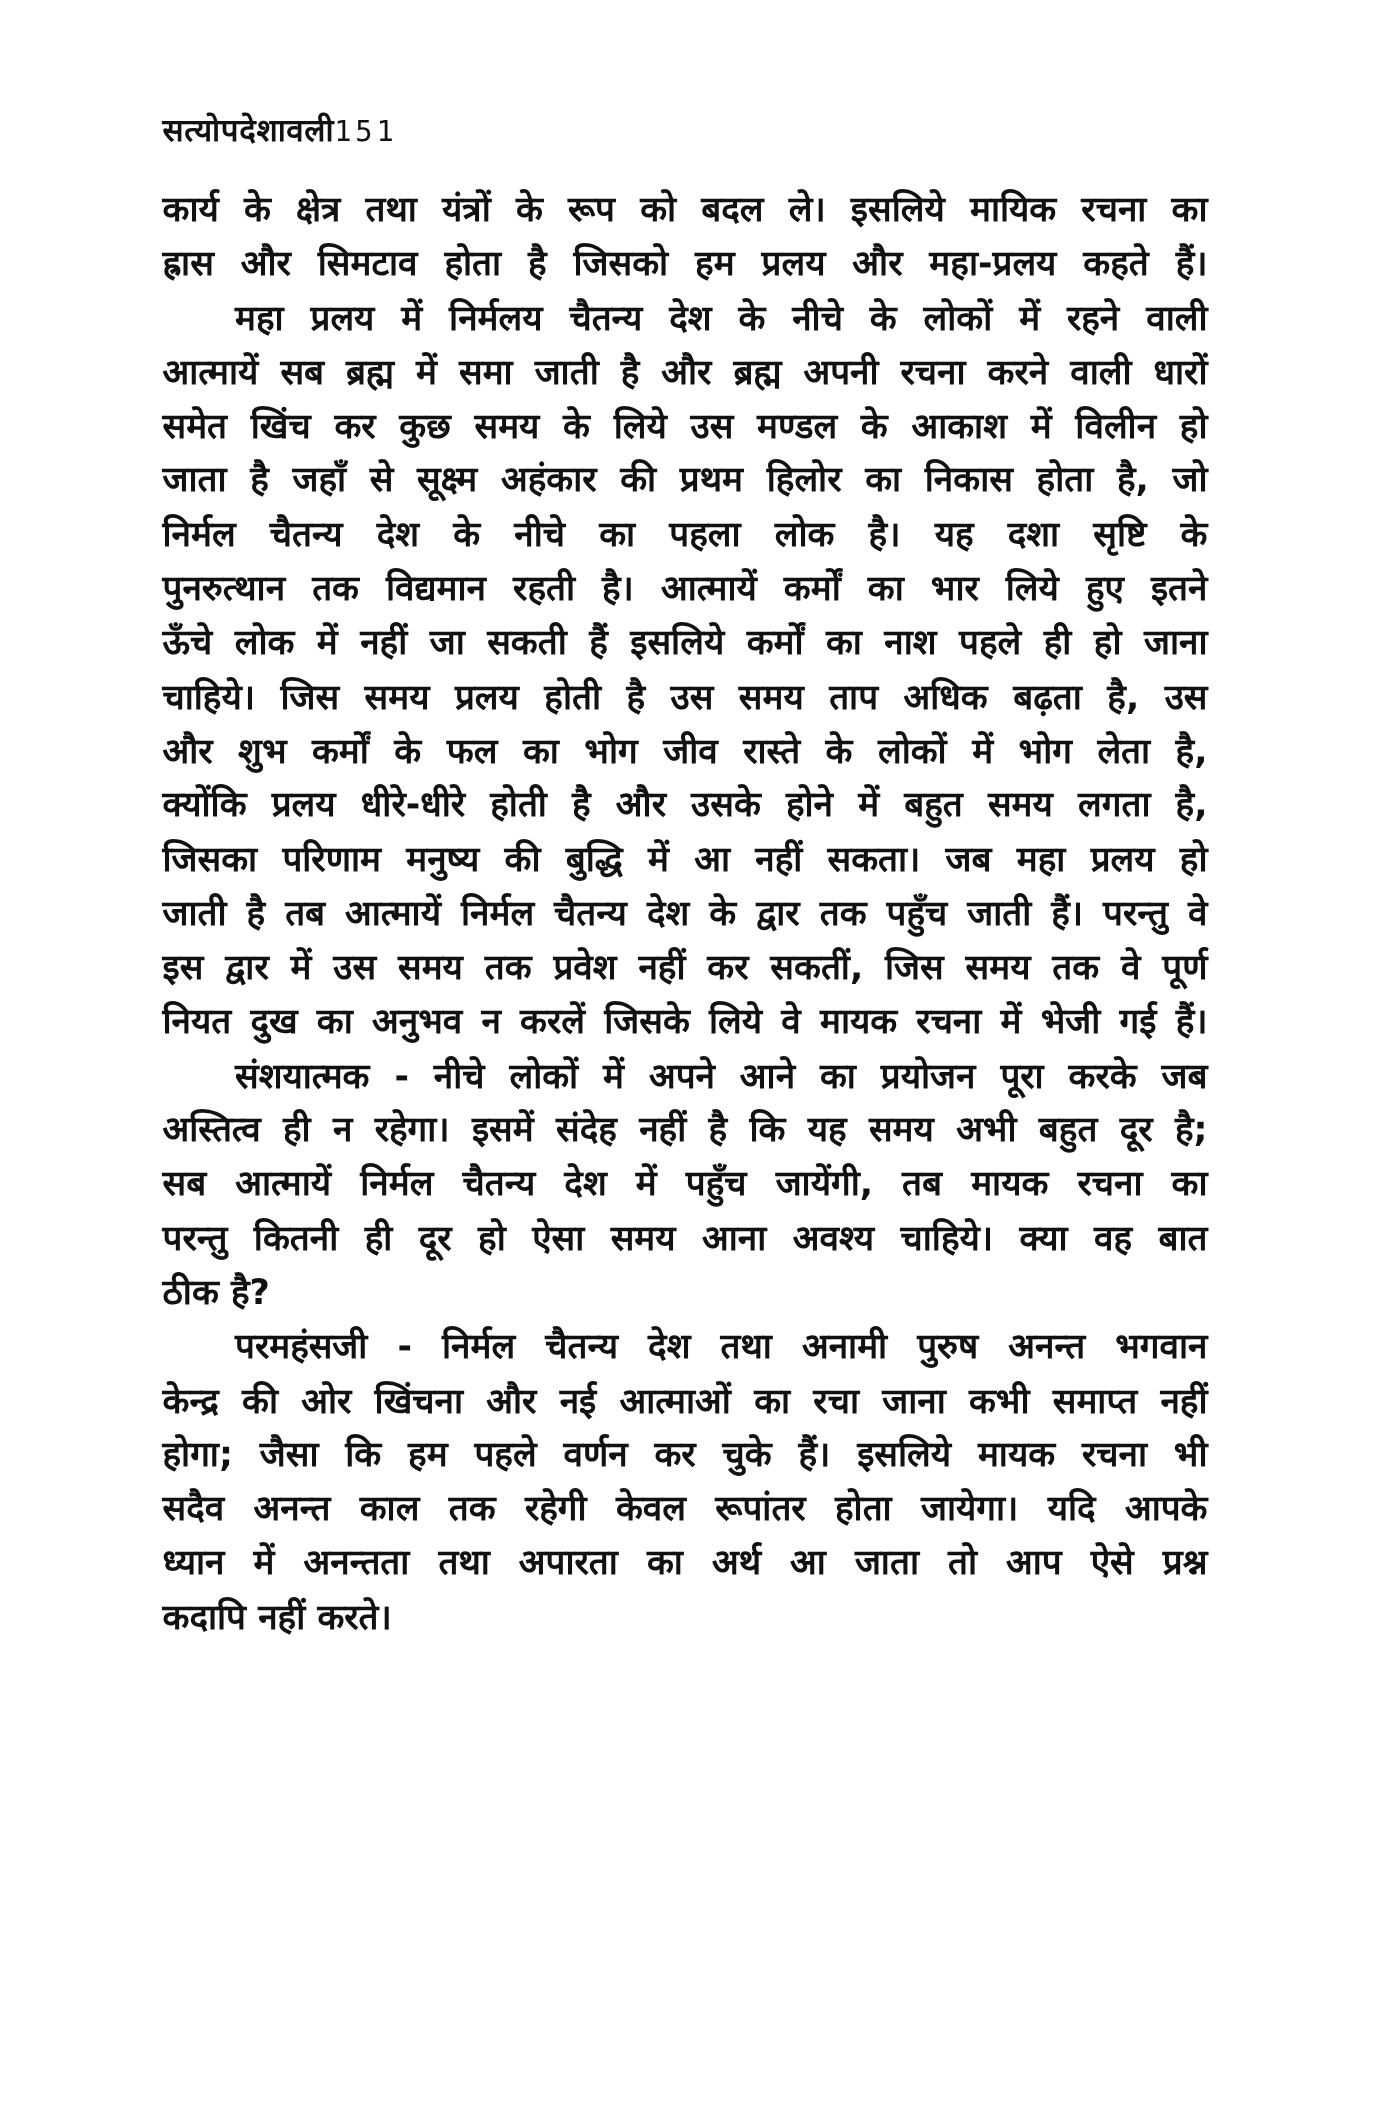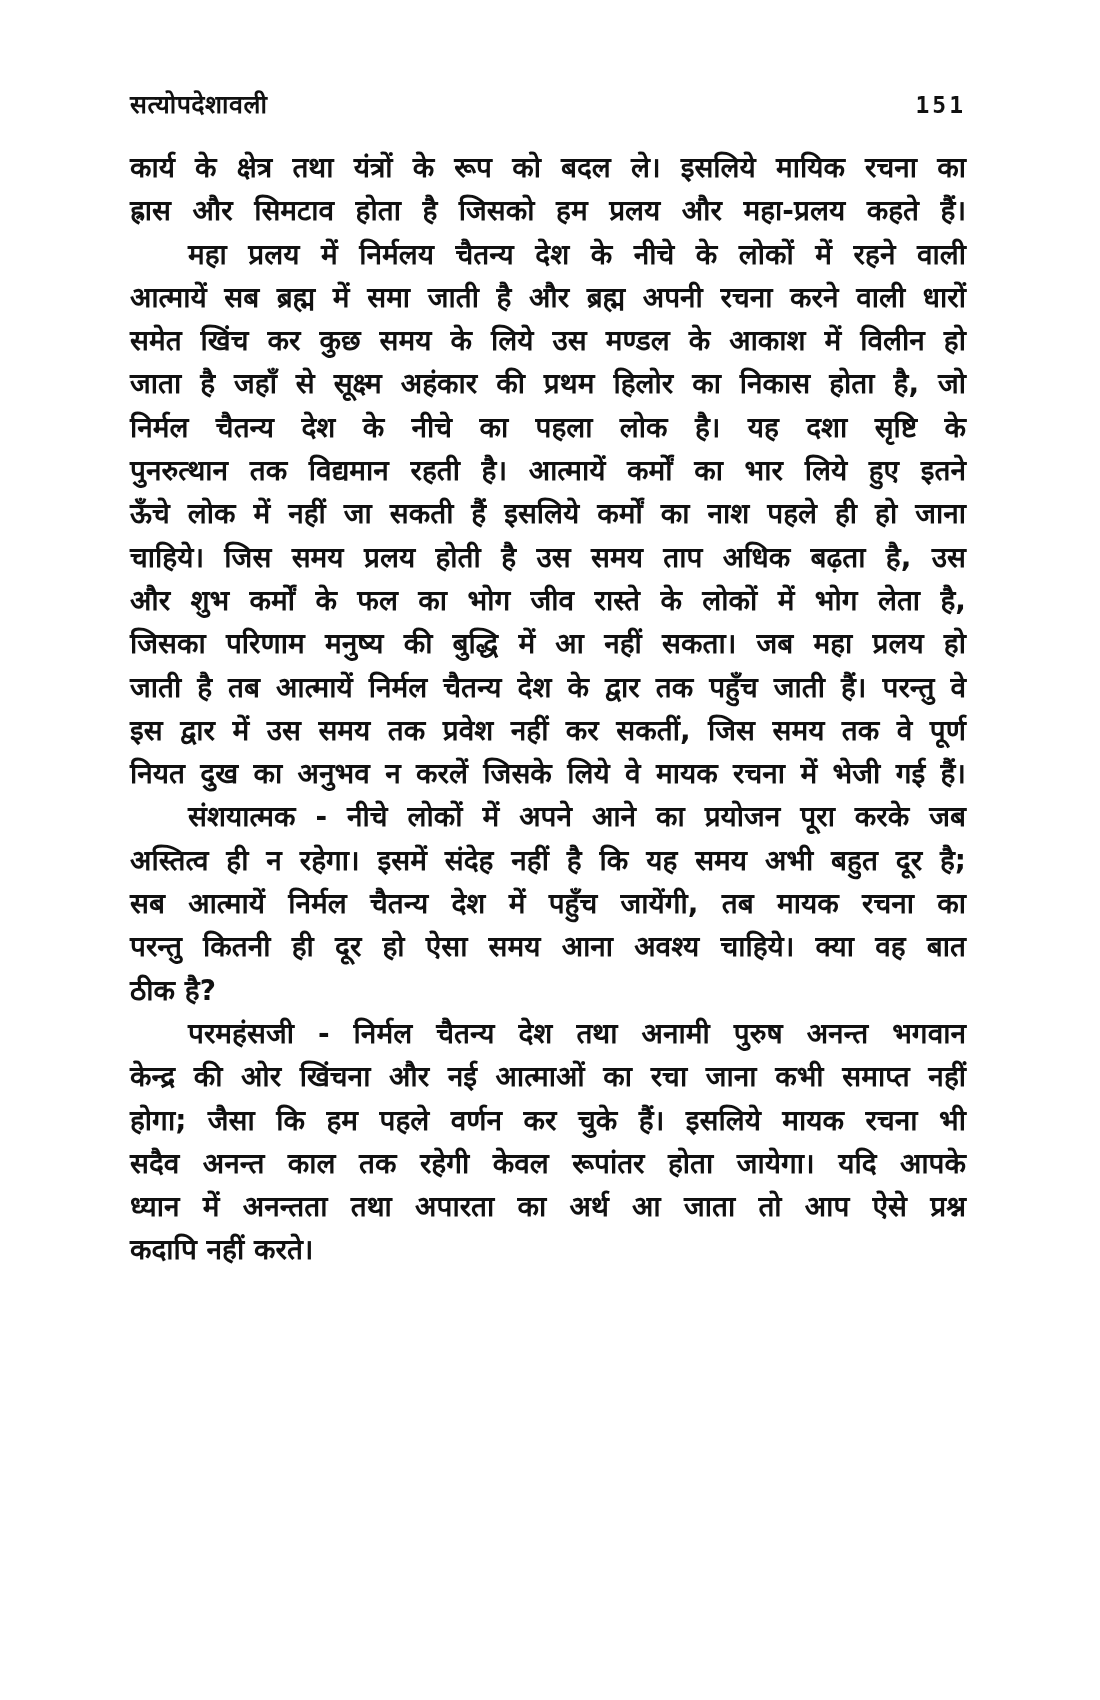--- a/index.html
+++ b/index.html
@@ -16,32 +16,31 @@
     overflow: hidden;
   }
   .page {
     position: absolute;
     left: 130px;
     top: 86px;
     width: 836px;
   }
   .running-header {
     display: flex;
-    justify-content: space-between;
     align-items: baseline;
     margin-bottom: 14px;
   }
   .running-header .title {
     font-size: 25px;
     font-weight: 600;
     letter-spacing: 0.5px;
   }
   .running-header .page-num {
     font-size: 23px;
-    font-weight: 700;
+    font-weight: 400;
     letter-spacing: 3px;
     font-family: "DejaVu Sans Mono", "Liberation Mono", monospace;
   }
   .text-block {
     margin-top: 26px;
   }
   .line {
     font-size: 28px;
     line-height: 43.3px;
     font-weight: 700;
@@ -75,20 +74,21 @@
     <div class="line">ह्रास और सिमटाव होता है जिसको हम प्रलय और महा-प्रलय कहते हैं।</div>
     <div class="line indent">महा प्रलय में निर्मलय चैतन्य देश के नीचे के लोकों में रहने वाली</div>
     <div class="line">आत्मायें सब ब्रह्म में समा जाती है और ब्रह्म अपनी रचना करने वाली धारों</div>
     <div class="line">समेत खिंच कर कुछ समय के लिये उस मण्डल के आकाश में विलीन हो</div>
     <div class="line">जाता है जहाँ से सूक्ष्म अहंकार की प्रथम हिलोर का निकास होता है, जो</div>
     <div class="line">निर्मल चैतन्य देश के नीचे का पहला लोक है। यह दशा सृष्टि के</div>
     <div class="line">पुनरुत्थान तक विद्यमान रहती है। आत्मायें कर्मों का भार लिये हुए इतने</div>
     <div class="line">ऊँचे लोक में नहीं जा सकती हैं इसलिये कर्मों का नाश पहले ही हो जाना</div>
     <div class="line">चाहिये। जिस समय प्रलय होती है उस समय ताप अधिक बढ़ता है, उस</div>
     <div class="line">और शुभ कर्मों के फल का भोग जीव रास्ते के लोकों में भोग लेता है,</div>
+    <div class="line">क्योंकि प्रलय धीरे-धीरे होती है और उसके होने में बहुत समय लगता है,</div>
     <div class="line">जिसका परिणाम मनुष्य की बुद्धि में आ नहीं सकता। जब महा प्रलय हो</div>
     <div class="line">जाती है तब आत्मायें निर्मल चैतन्य देश के द्वार तक पहुँच जाती हैं। परन्तु वे</div>
     <div class="line">इस द्वार में उस समय तक प्रवेश नहीं कर सकतीं, जिस समय तक वे पूर्ण</div>
     <div class="line">नियत दुख का अनुभव न करलें जिसके लिये वे मायक रचना में भेजी गई हैं।</div>
     <div class="line indent">संशयात्मक - नीचे लोकों में अपने आने का प्रयोजन पूरा करके जब</div>
     <div class="line">अस्तित्व ही न रहेगा। इसमें संदेह नहीं है कि यह समय अभी बहुत दूर है;</div>
     <div class="line">सब आत्मायें निर्मल चैतन्य देश में पहुँच जायेंगी, तब मायक रचना का</div>
     <div class="line">परन्तु कितनी ही दूर हो ऐसा समय आना अवश्य चाहिये। क्या वह बात</div>
     <div class="line end">ठीक है?</div>
     <div class="line indent">परमहंसजी - निर्मल चैतन्य देश तथा अनामी पुरुष अनन्त भगवान</div>

